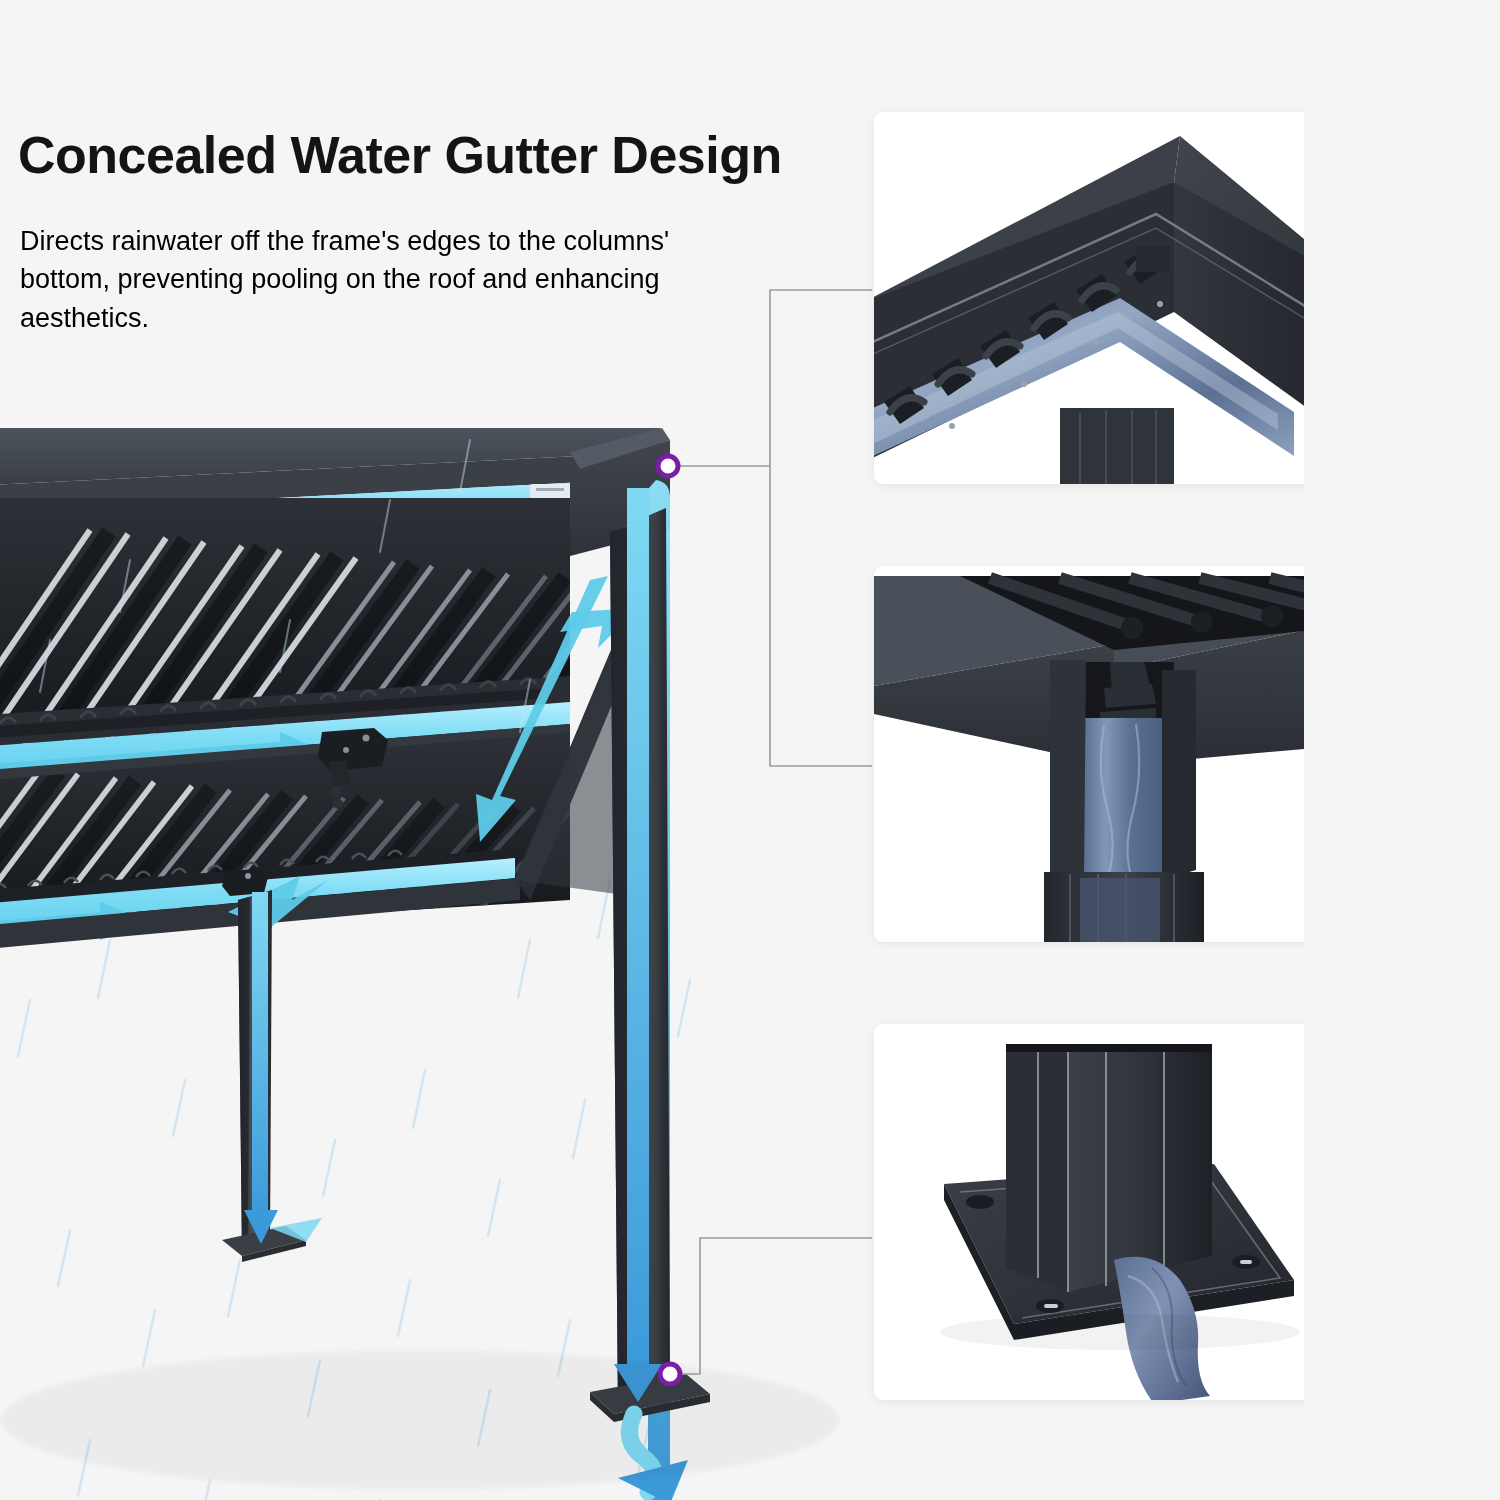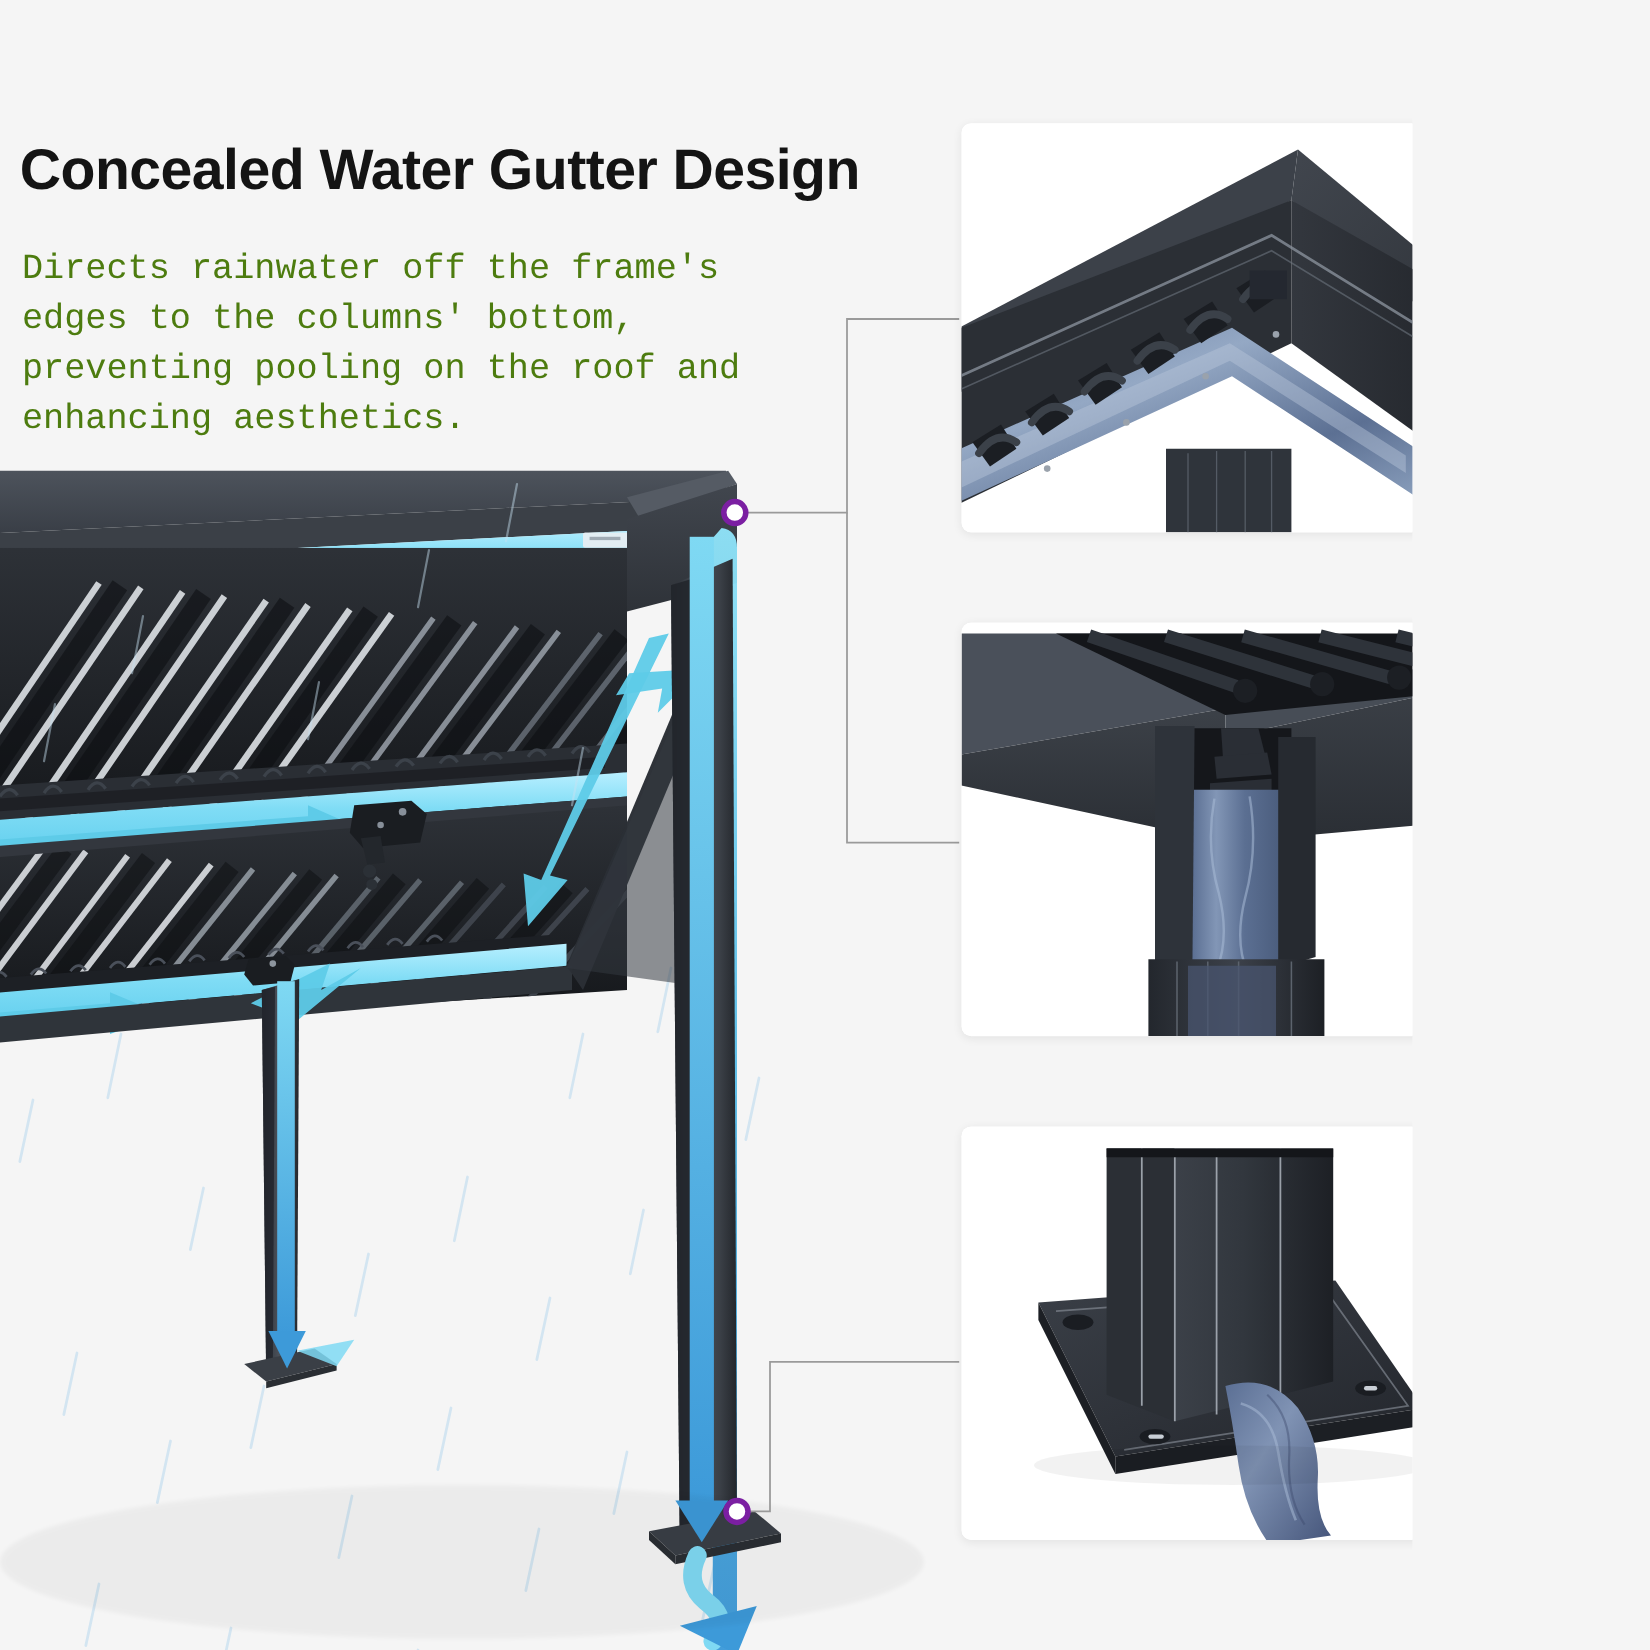--- a/index.html
+++ b/index.html
@@ -2,31 +2,31 @@
 <html><head>
 <meta charset="utf-8">
 <style>
   html,body{margin:0;padding:0;}
   body{
     width:1500px;height:1500px;overflow:hidden;
     background:#f5f5f5;
     font-family:"Liberation Sans","DejaVu Sans",sans-serif;
     position:relative;
   }
-  #stage{position:absolute;inset:0;width:1284px;height:1500px;overflow:hidden;background:#f5f5f5;}
+  #stage{position:absolute;inset:0;width:1284px;height:1500px;overflow:hidden;background:#f5f5f5;padding-left:20px;}
 
   
   .headline{
     position:absolute;left:18px;top:128px;width:880px;
     font-size:52px;font-weight:bold;color:#141414;letter-spacing:-0.5px;
     line-height:1.05;
   }
   .subcopy{
     position:absolute;left:20px;top:222px;width:700px;
-    font-size:32px;color:#4d7c0f;line-height:1.42;font-weight:400;font-family:Liberation Mono, monospace;
+    font-size:27px;color:#000000;line-height:1.42;font-weight:400;
   }
 
   
   .card{
     position:absolute;background:#ffffff;border-radius:9px;
     box-shadow:0 2px 9px rgba(0,0,0,.07);overflow:hidden;
   }
   #card-top{left:874px;top:112px;width:544px;height:372px;}
   #card-mid{left:874px;top:566px;width:544px;height:376px;}
   #card-bot{left:874px;top:1024px;width:544px;height:376px;}

